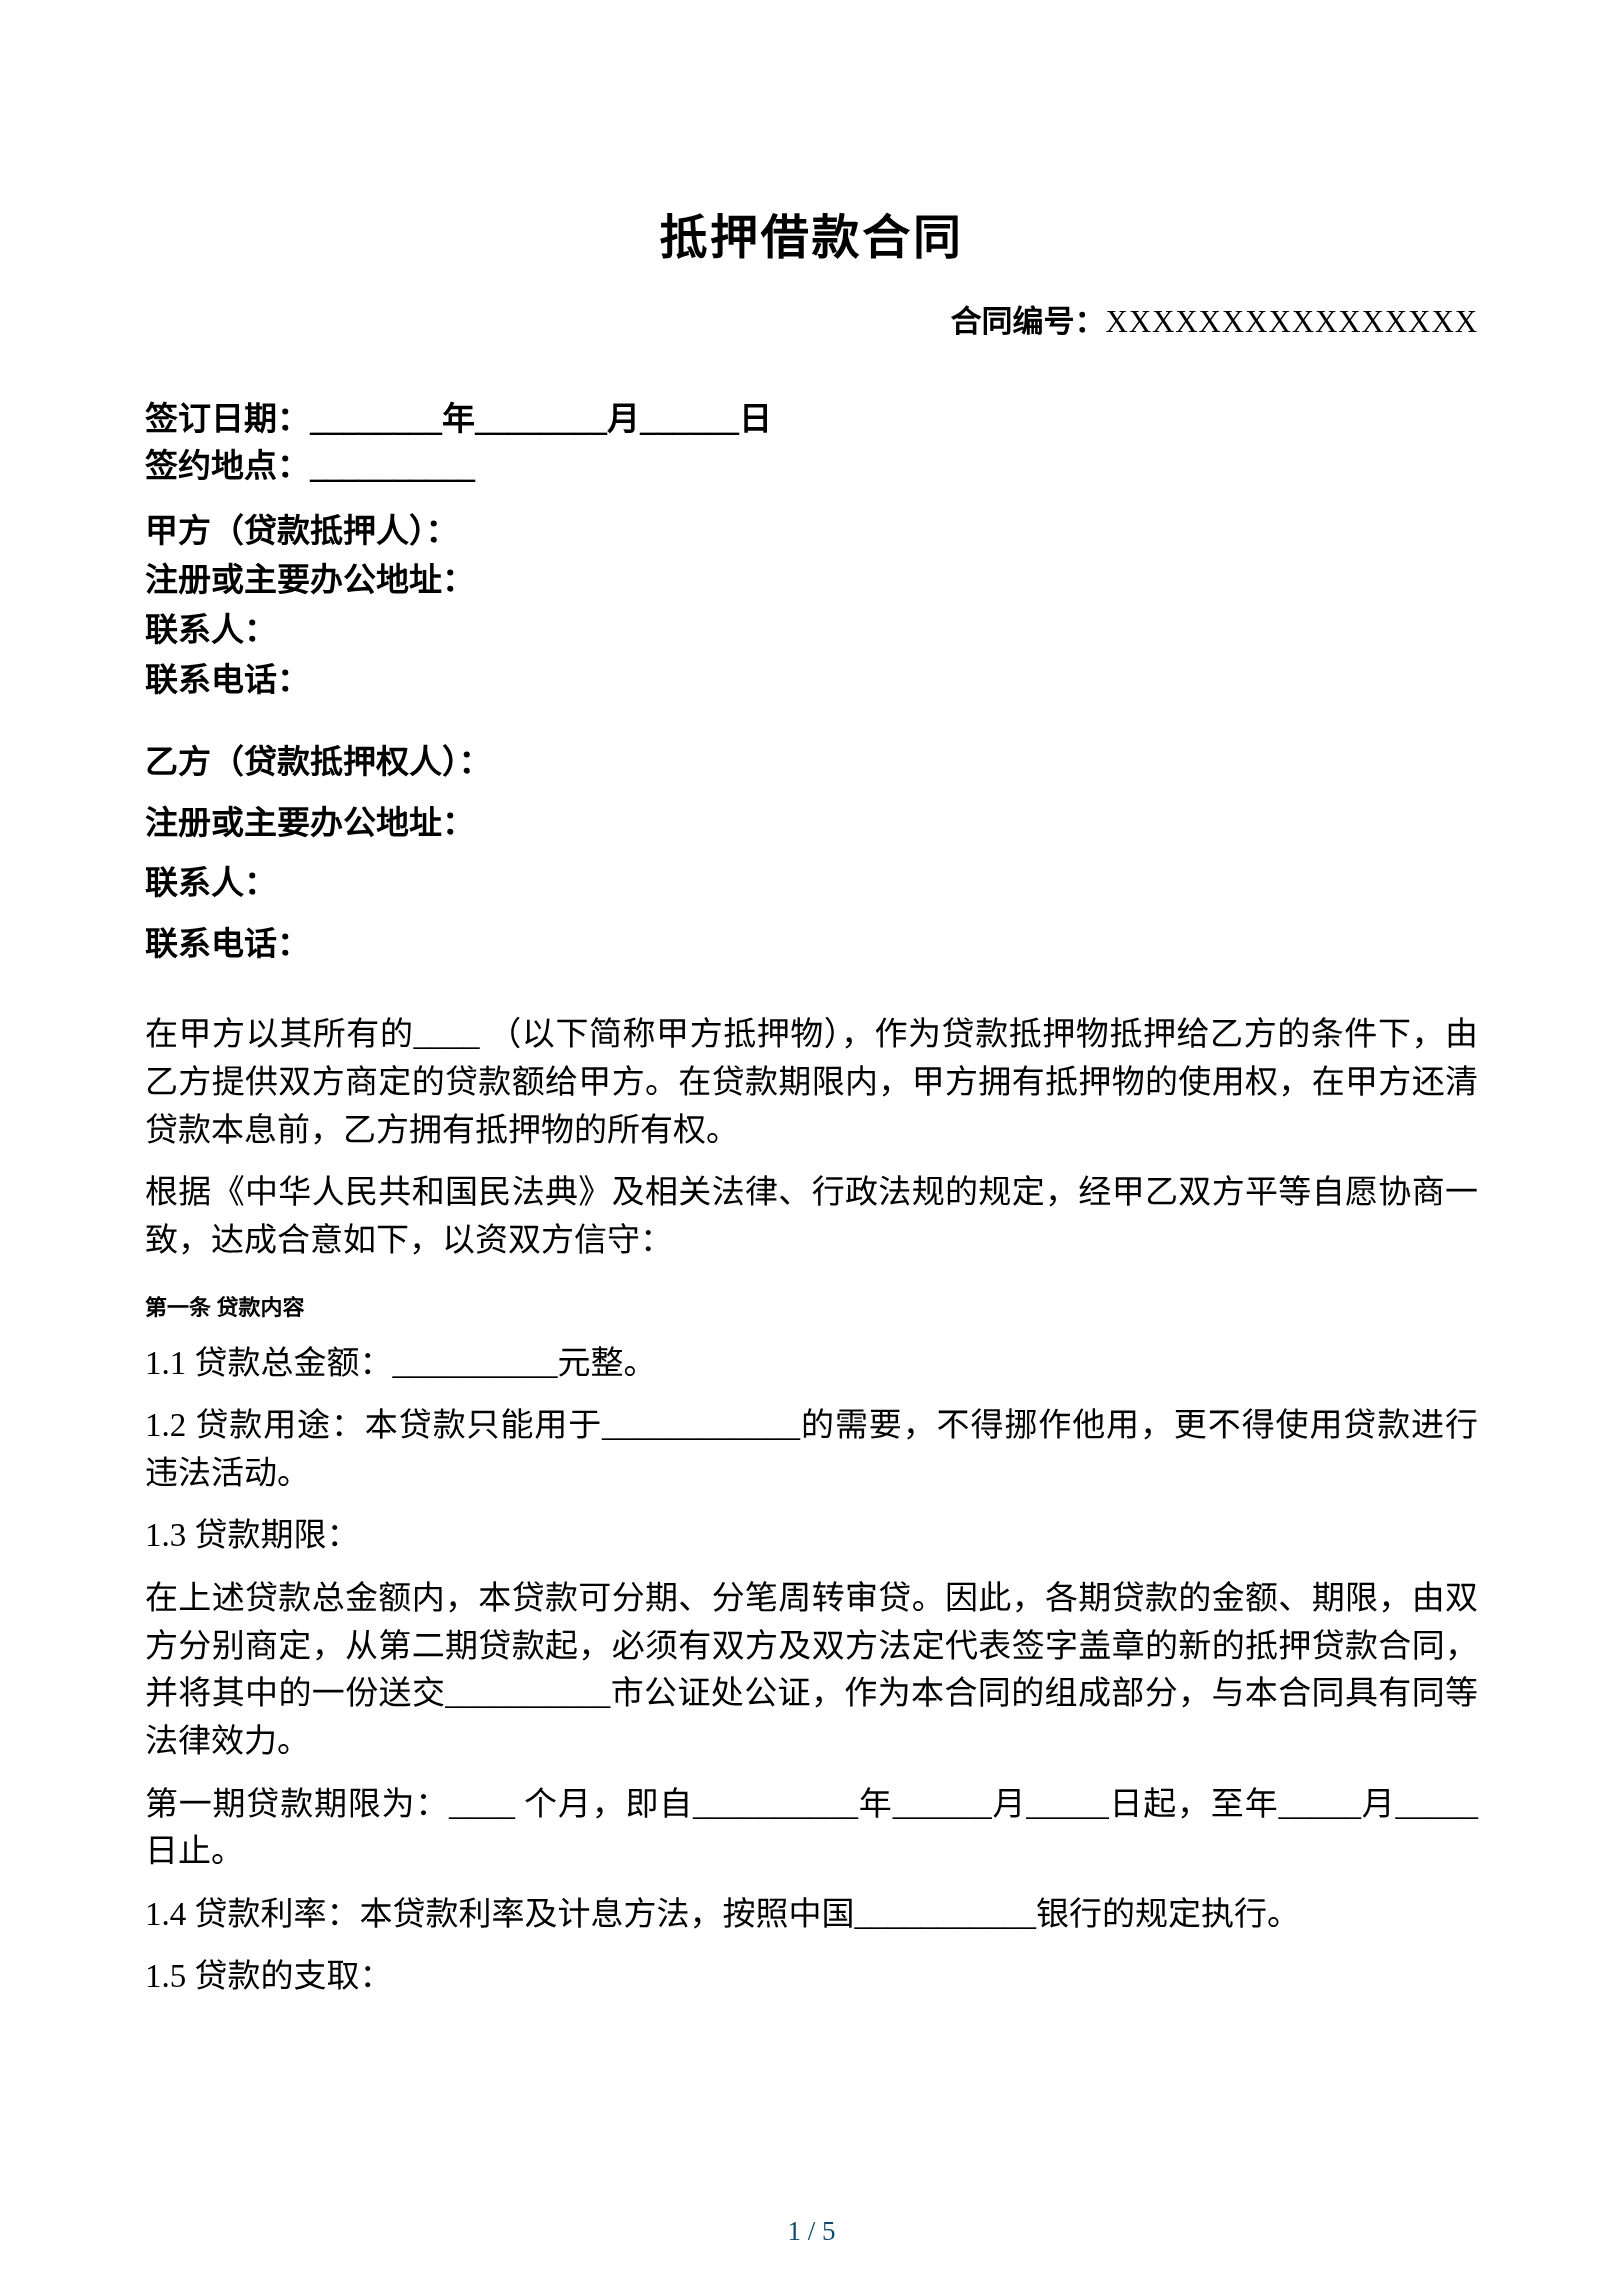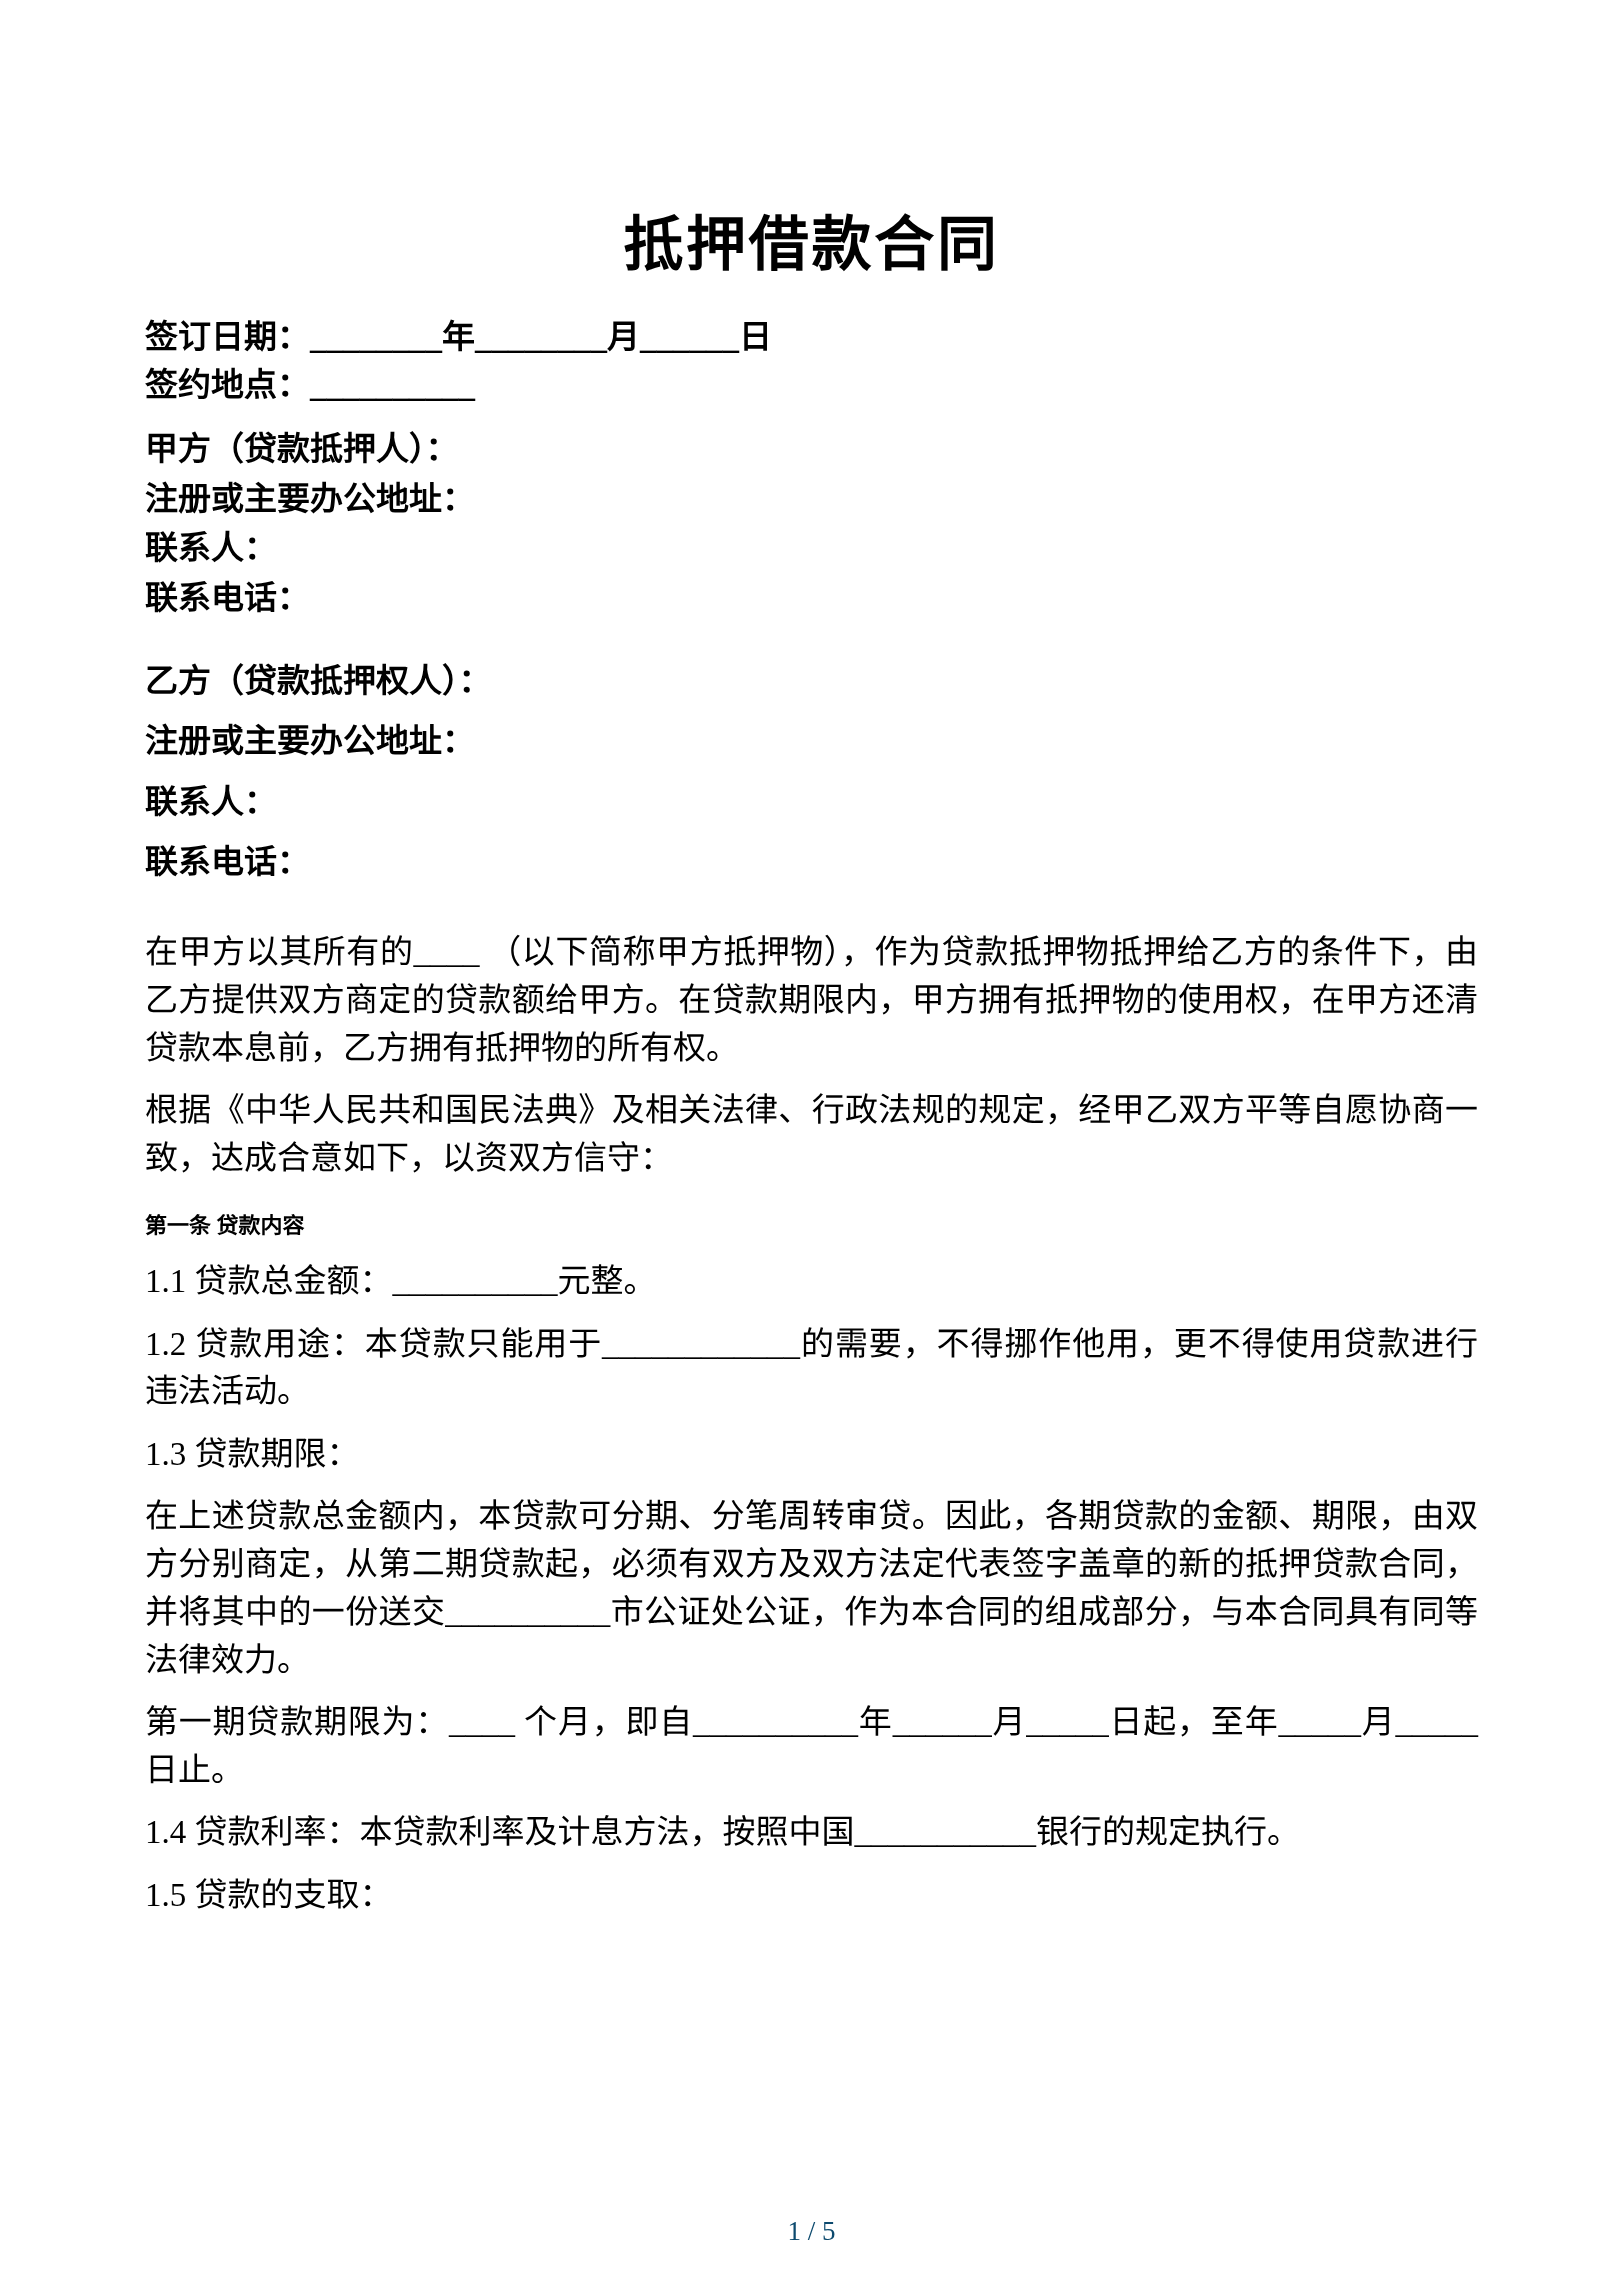--- a/index.html
+++ b/index.html
@@ -17,21 +17,21 @@
     position: relative;
     width: 1623px;
     height: 2294px;
     margin: 0 auto;
     background: #ffffff;
     padding: 209px 145px 109px 145px;
     overflow: hidden;
   }
 
   .doc-title {
-    font-size: 60px;
+    font-size: 48px;
     font-weight: bold;
     text-align: center;
     letter-spacing: 2.7px;
     line-height: 1.2;
     margin-bottom: 33px;
   }
 
   .contract-no-line {
     text-align: right;
     font-size: 31px;
@@ -83,20 +83,23 @@
     color: #0c4a6e;
   }
 </style>
 </head>
 <body>
 
 <div class="page">
 
   <h1 class="doc-title">抵押借款合同</h1>
 
+  <div class="contract-no-line">
+    <span class="contract-no-label">合同编号：</span><span class="contract-no-value">XXXXXXXXXXXXXXXX</span>
+  </div>
 
   <div class="signing">
     <div class="line bold">签订日期：________年________月______日</div>
     <div class="line bold">签约地点：__________</div>
   </div>
 
   <div class="party-a">
     <div class="line bold">甲方（贷款抵押人）：</div>
     <div class="line bold">注册或主要办公地址：</div>
     <div class="line bold">联系人：</div>

